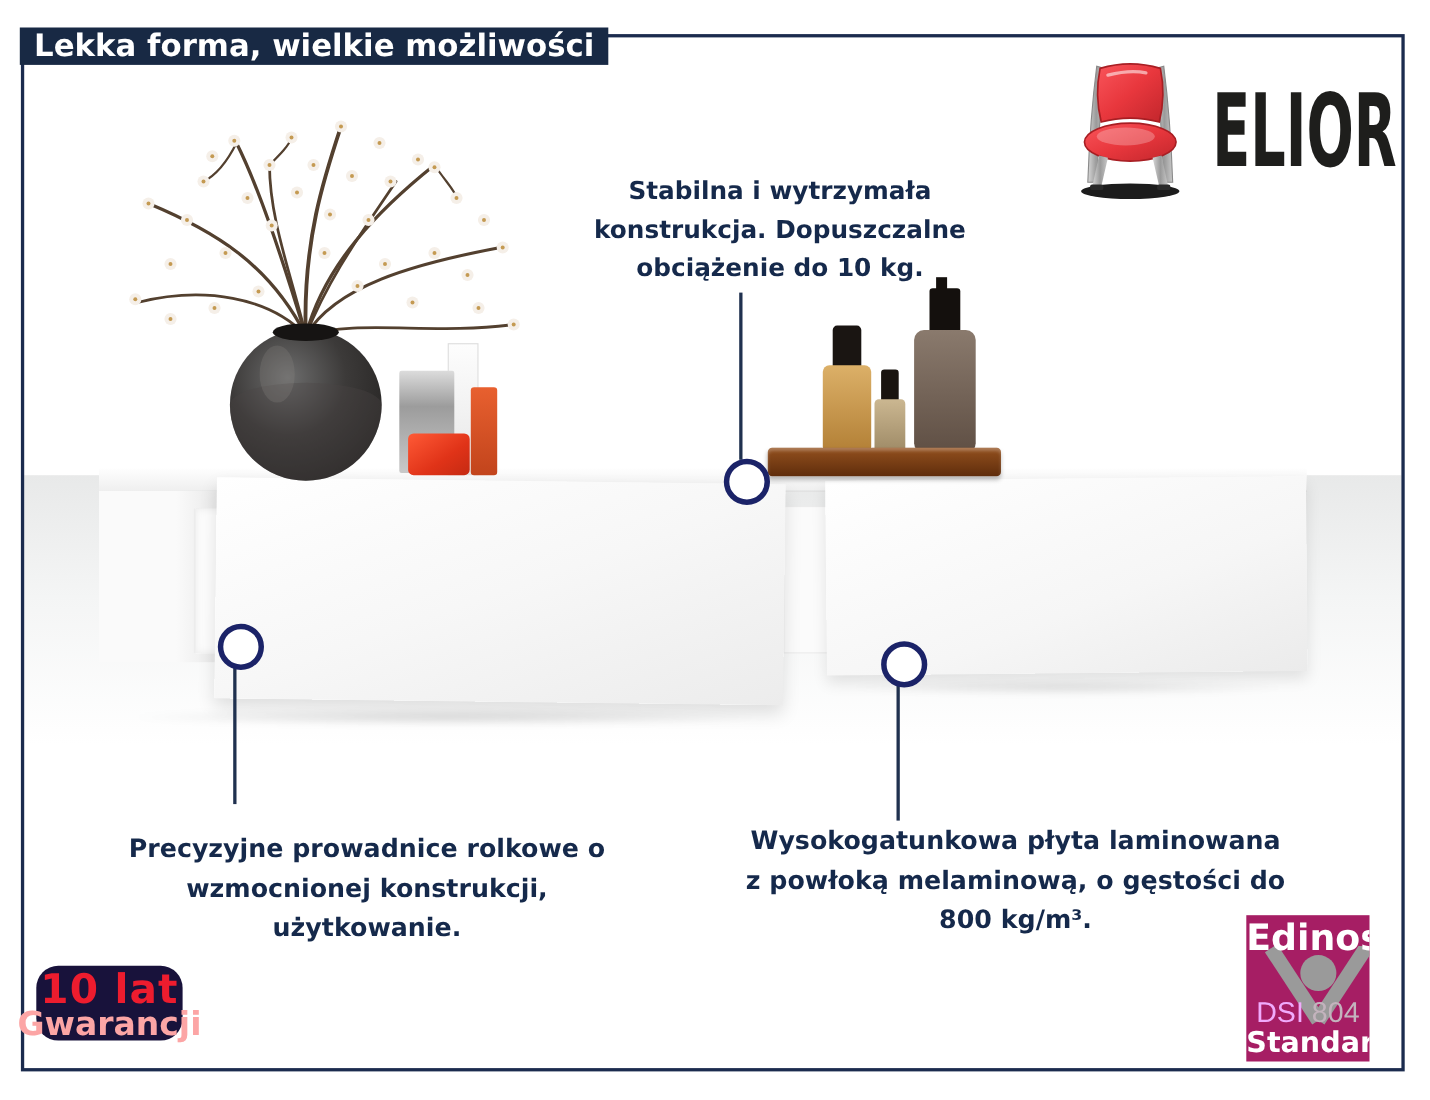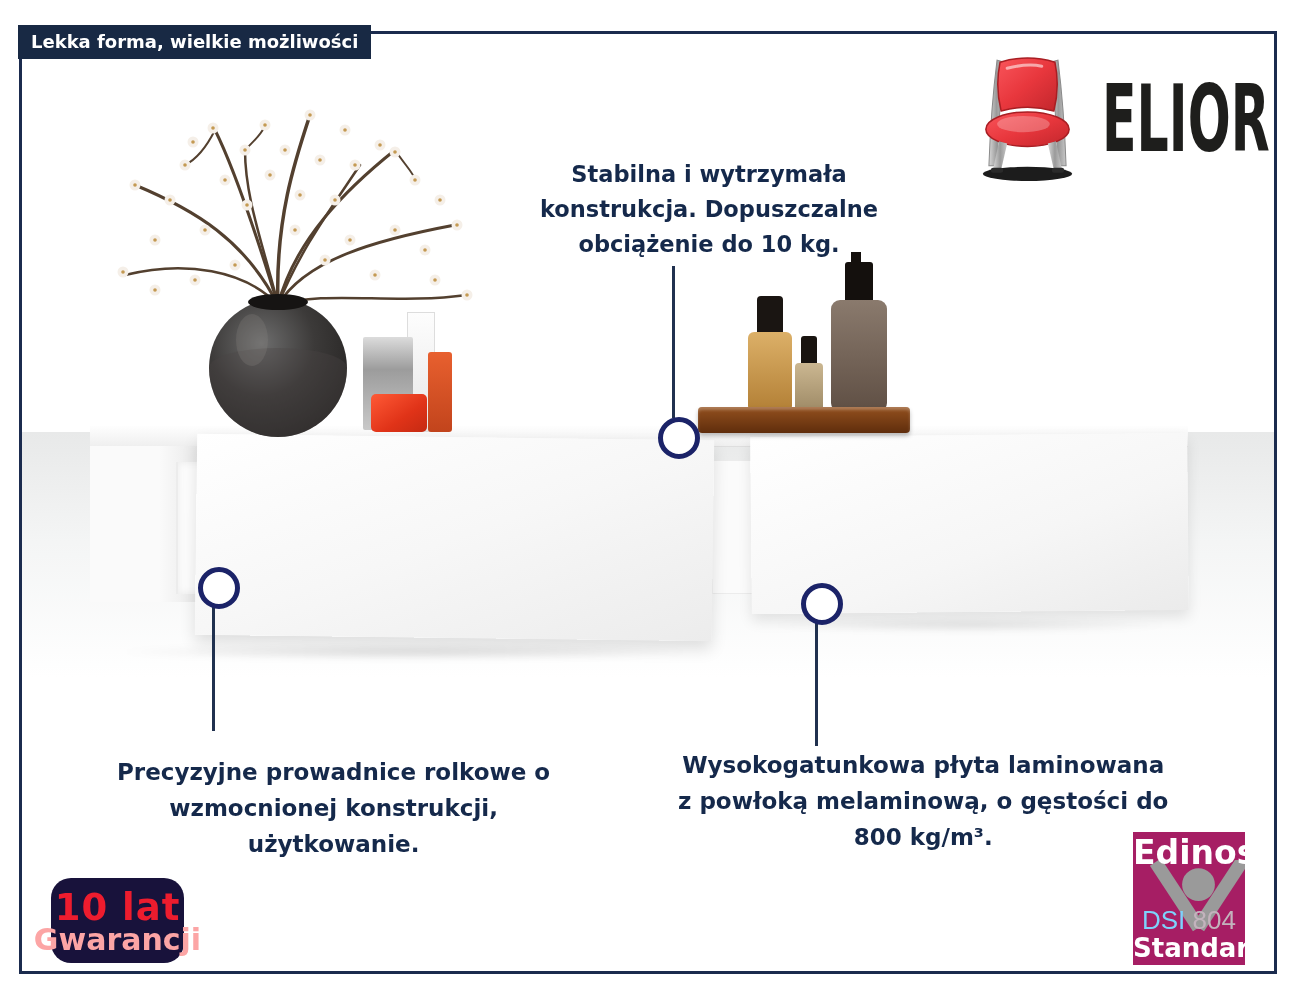--- a/index.html
+++ b/index.html
@@ -13,21 +13,21 @@
   
   .frame{
     left:19px;top:31px;width:1252px;height:937px;
     border:3px solid #1b2b4e;z-index:4;pointer-events:none;
   }
 
   
   .banner{
     left:18px;top:25px;height:34px;z-index:10;
     background:#182944;color:#ffffff;
-    font-size:18px;font-weight:bold;line-height:34px;
+    font-size:28px;font-weight:bold;line-height:34px;
     padding:0 13px;white-space:nowrap;
   }
 
   
   .brand-chair{left:975px;top:52px;width:105px;height:132px;z-index:10;}
   .brand-name{
     left:1102px;top:84px;z-index:10;
     font-size:92px;line-height:72px;font-weight:bold;color:#1e1e1c;
     transform:scaleX(0.55);transform-origin:left center;
     letter-spacing:0px;white-space:nowrap;
@@ -118,36 +118,36 @@
 
   
   .c-text{color:#15294b;font-weight:bold;z-index:7;text-align:center;}
   .c-text .ln{white-space:nowrap;}
   .ct-construction{left:540px;top:157px;font-size:22.5px;line-height:35px;}
   .ct-slides{left:117px;top:731px;font-size:23px;line-height:36px;margin-top:23px;}
   .ct-board{left:678px;top:747px;font-size:23px;line-height:36px;}
 
   
   .badge{
-    left:33px;top:878px;width:133px;height:85px;z-index:8;
+    left:33px;top:878px;width:133px;height:68px;z-index:8;
     background:#18123b;border-radius:20px;
-    display:flex;flex-direction:column;align-items:center;justify-content:center;margin-left:18px;
+    display:flex;flex-direction:column;align-items:center;justify-content:center;
   }
   .badge-value{color:#ed1c2e;font-size:37px;line-height:39px;font-weight:bold;letter-spacing:1px;}
   .badge-label{color:#fca5a5;font-size:30px;line-height:26px;font-weight:bold;}
 
   
   .cert{
     left:1133px;top:832px;width:112px;height:133px;z-index:8;
     background:#a61e64;overflow:hidden;
   }
   .cert-name{position:absolute;top:2px;left:0;width:100%;text-align:center;
     color:#ffffff;font-size:33px;line-height:38px;font-weight:bold;}
   .cert-v{position:absolute;left:14px;top:28px;width:103px;height:82px;}
-  .cert-dsi{position:absolute;left:9px;top:73px;color:#7dd3fc;font-size:26px;font-family:"Liberation Sans",sans-serif;}
+  .cert-dsi{position:absolute;left:9px;top:73px;color:#f0abfc;font-size:26px;font-family:"Liberation Sans",sans-serif;}
   .cert-804{position:absolute;right:9px;top:73px;color:#c3b3bd;font-size:26px;font-family:"Liberation Sans",sans-serif;}
   .cert-standards{position:absolute;bottom:2px;left:0;width:100%;text-align:center;
     color:#ffffff;font-size:26px;font-weight:bold;}
 </style>
 </head>
 <body>
 
 <div class="abs frame"></div>
 
 <div class="abs banner">Lekka forma, wielkie możliwości</div>

